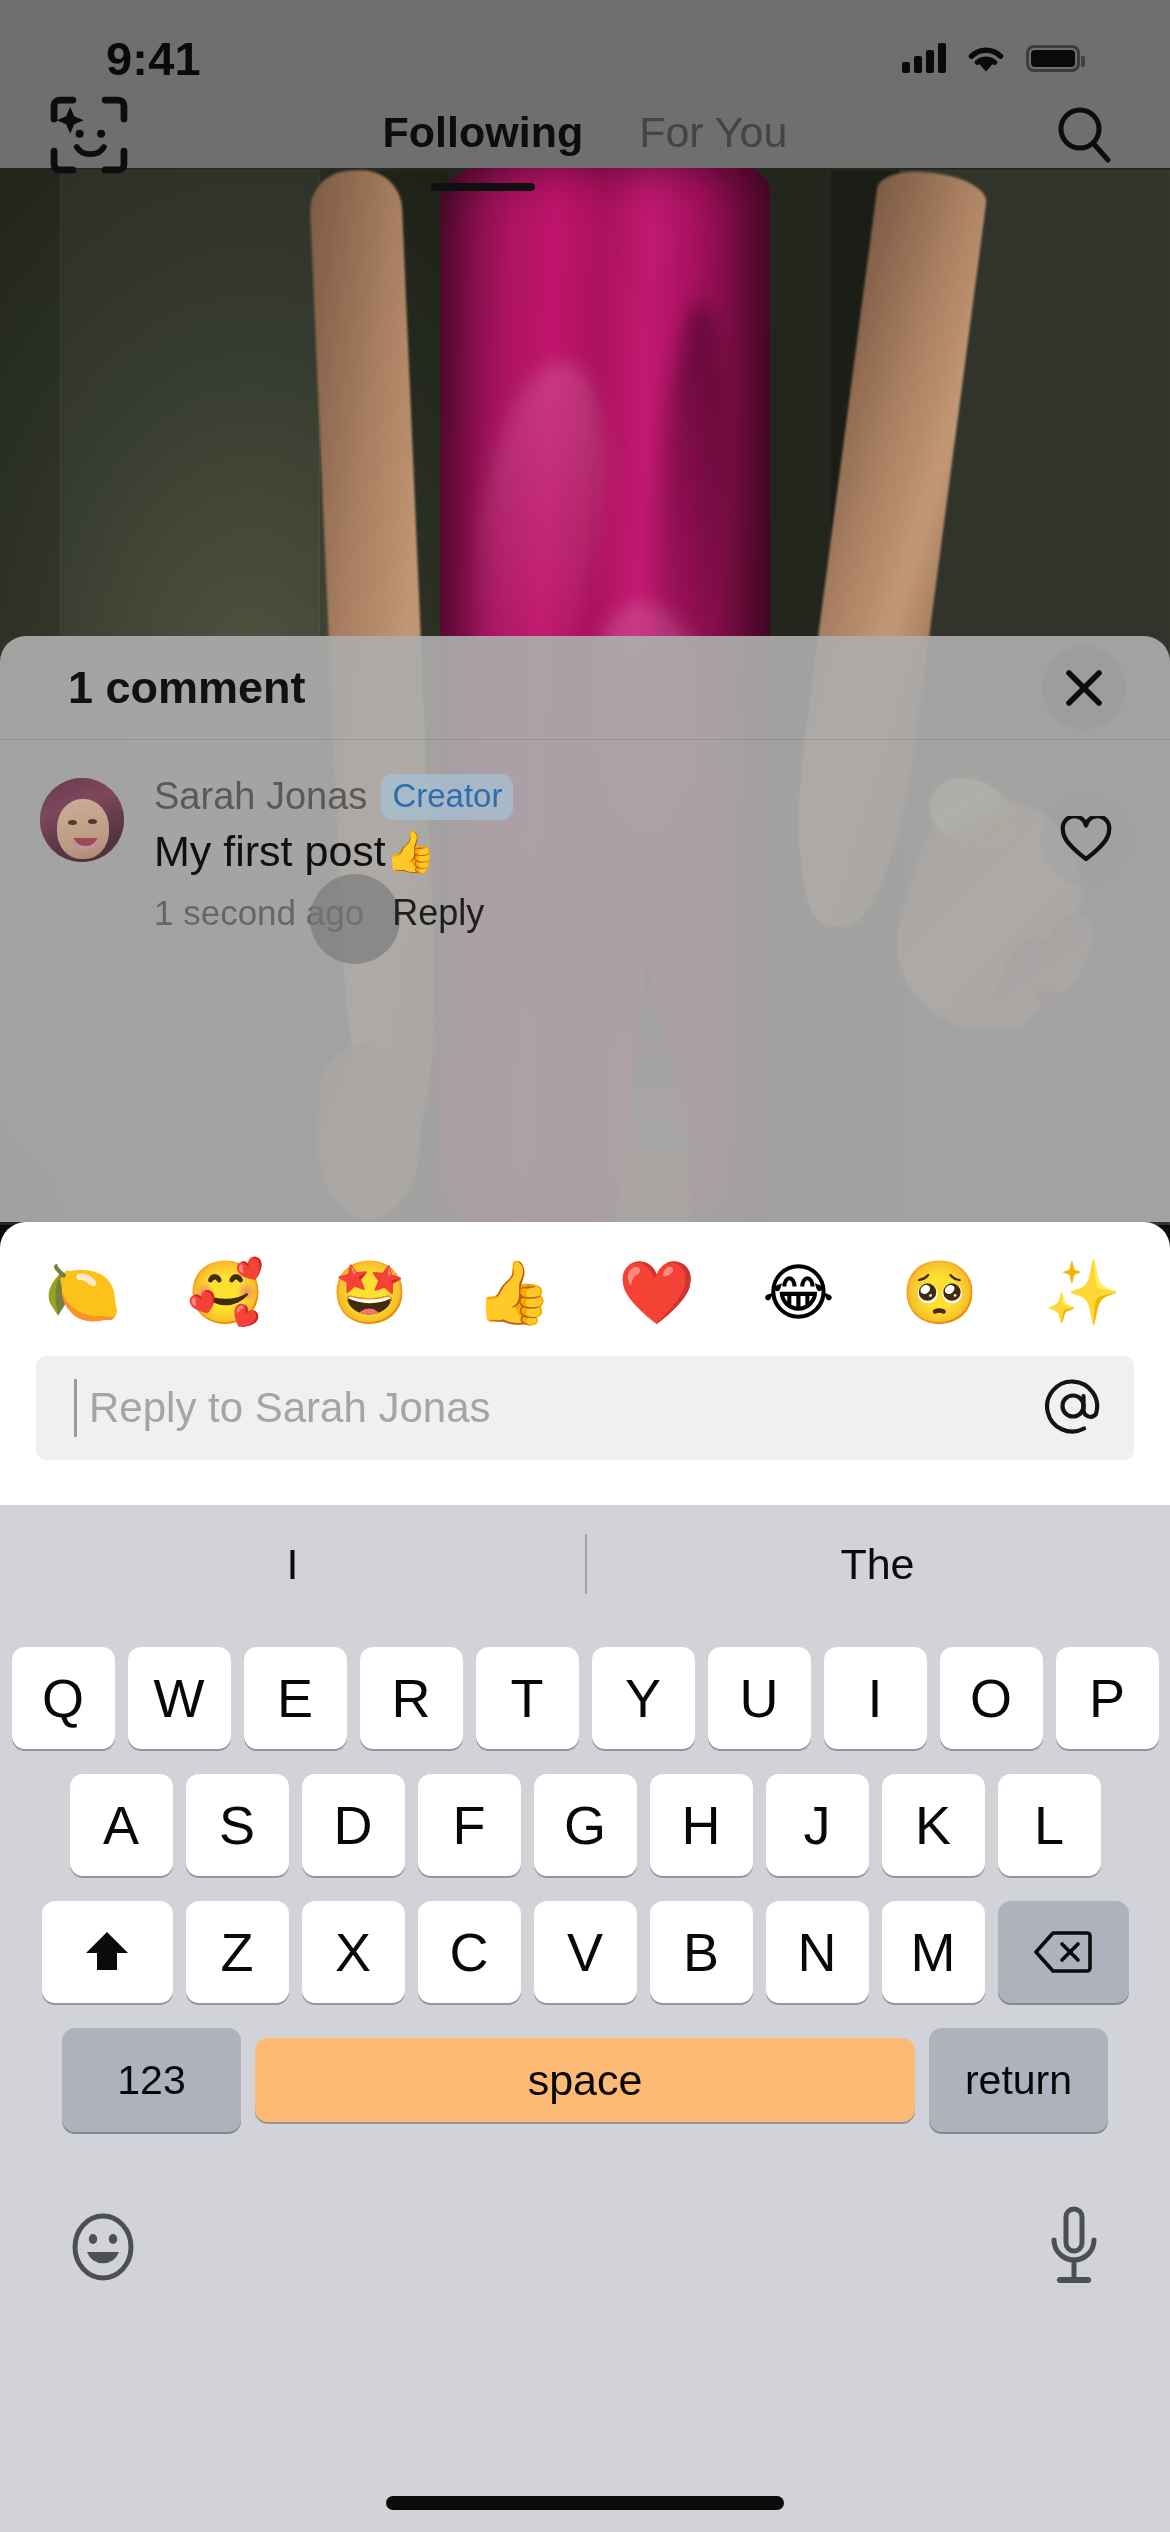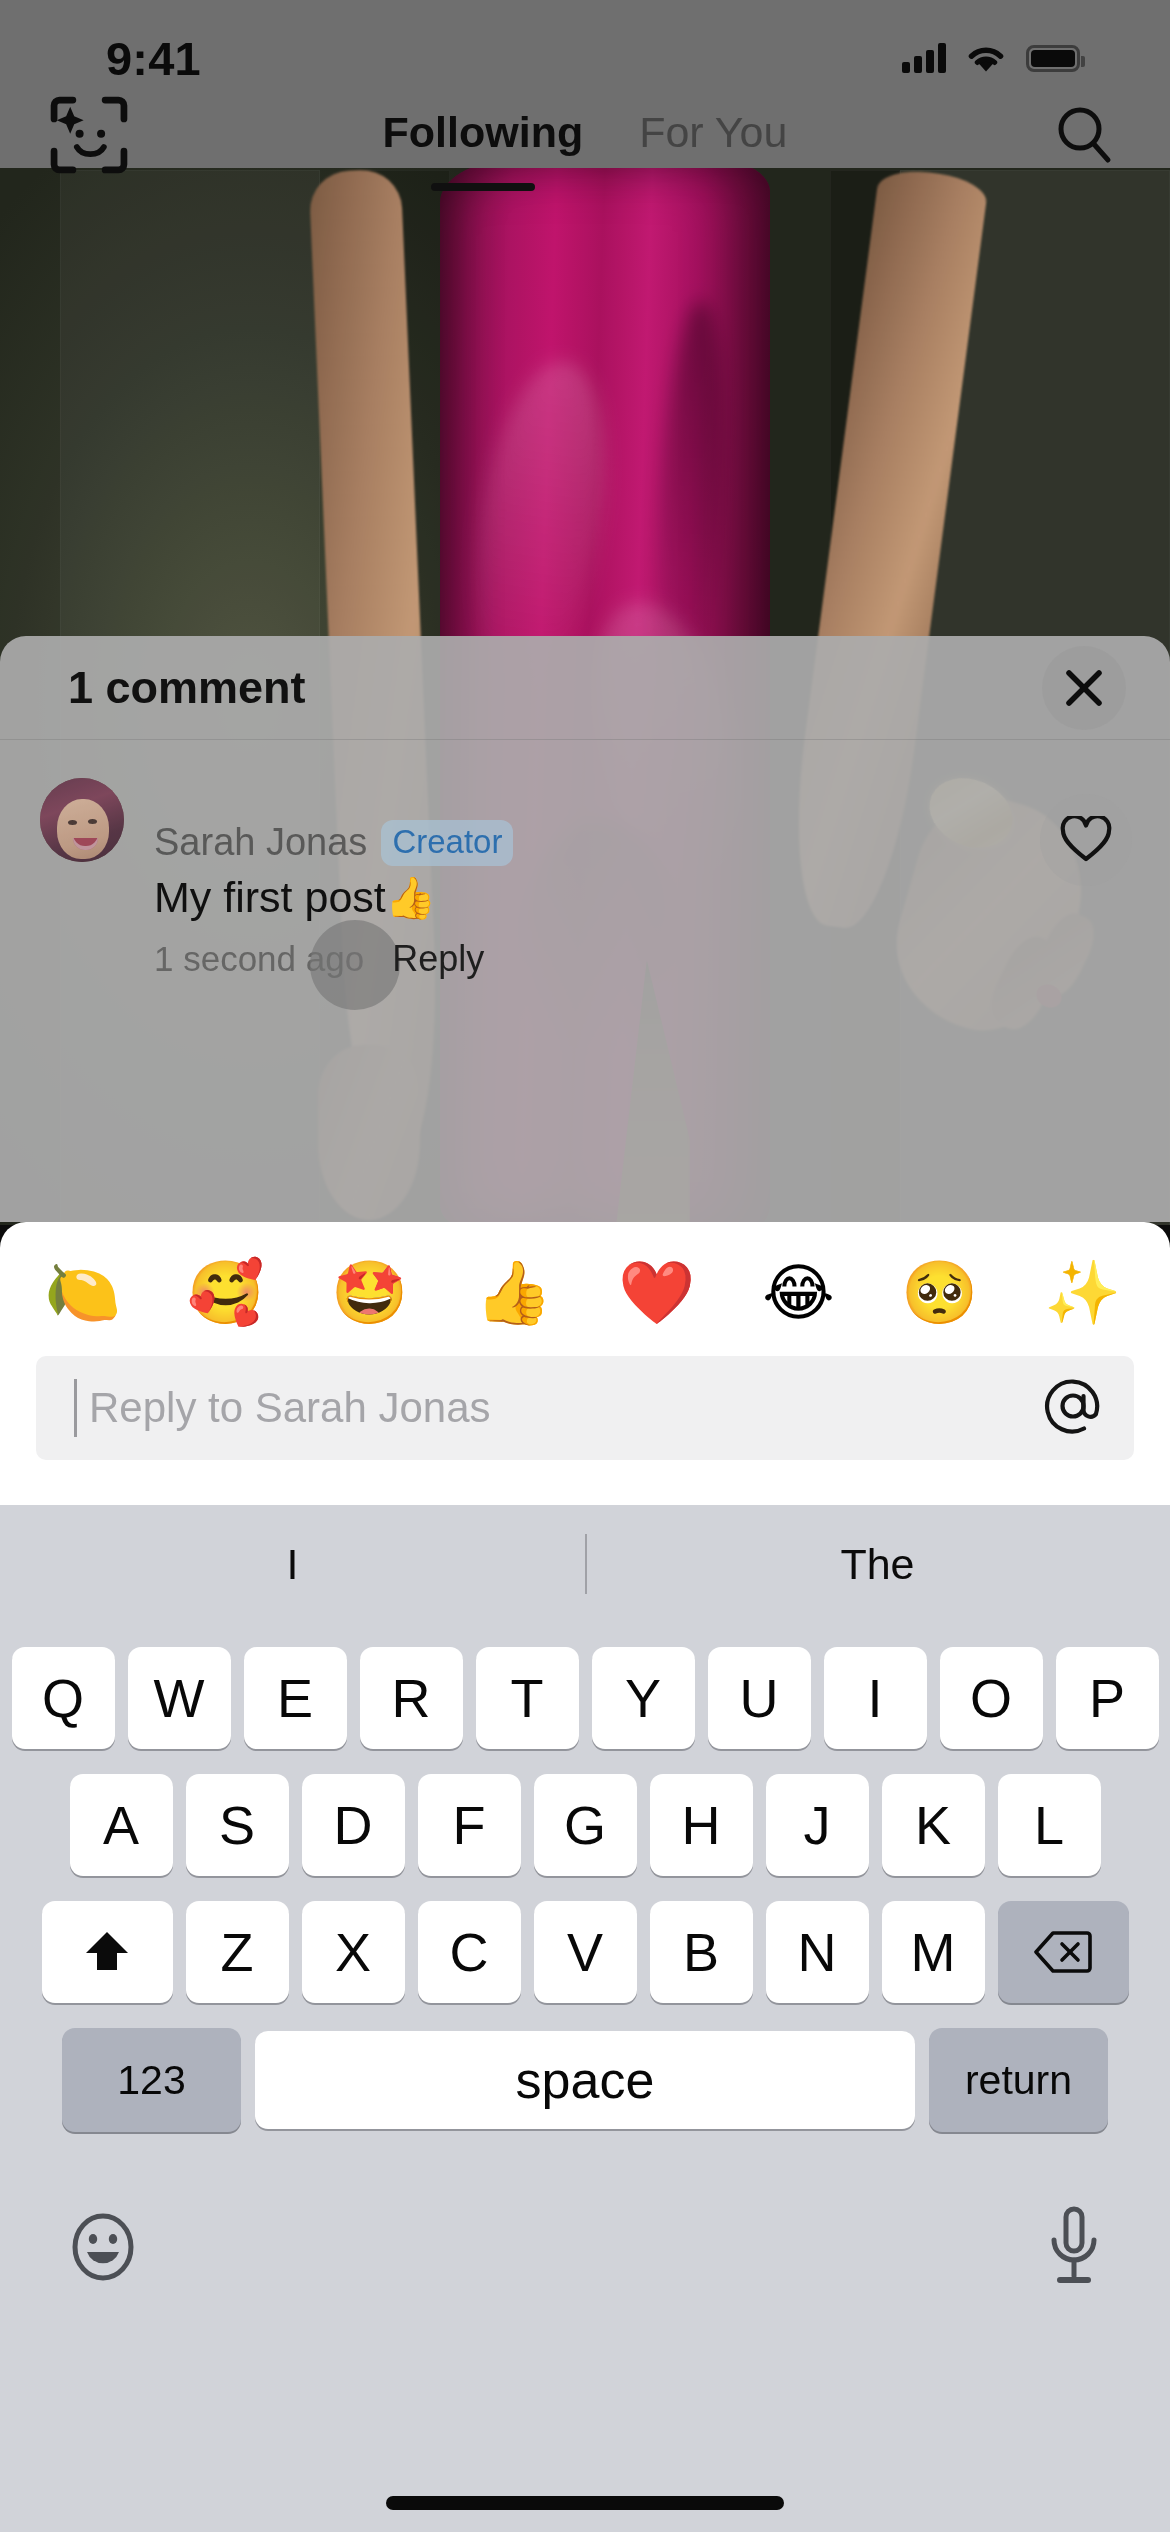--- a/index.html
+++ b/index.html
@@ -151,21 +151,21 @@
   }
   .av-hair { position:absolute; inset:0; background:linear-gradient(160deg,#5d2740 0%,#7d3550 35%,#4a1f33 70%,#3a1627 100%); }
   .av-face { position:absolute; left:17px; top:21px; width:52px; height:60px; border-radius:48% 48% 46% 46%;
              background:linear-gradient(165deg,#e6bda0,#cfa184 70%,#b98a6f); }
   .av-eye  { position:absolute; width:9px; height:5px; border-radius:50%; background:#3a2620; }
   .av-eye.l{ left:28px; top:42px; } .av-eye.r{ left:48px; top:41px; }
   .av-mouth{ position:absolute; left:33px; top:60px; width:25px; height:12px; border-radius:0 0 14px 14px;
              background:#a8364b; box-shadow:inset 0 -4px 0 rgba(255,255,255,0.5); }
   .av-shade{ position:absolute; inset:0; background:rgba(130,130,130,0.24); }
 
-  .comment-body { margin-left:30px; flex:1; min-width:0;margin-top:46px; }
+  .comment-body { margin-left:30px; flex:1; min-width:0; }
   .c-name-line { display:flex; align-items:center; gap:14px; }
   .c-name { font-size:38px; color:rgba(60,60,60,0.72); }
   .c-badge {
     font-size:33px; color:#2d6fae; background:rgba(168,198,221,0.62);
     padding:3px 11px 5px; border-radius:12px; line-height:1.15;
   }
   .c-text { margin-top:6px; font-size:43px; color:#101010; line-height:1.2; }
   .c-text .emo { font-size:41px; }
   .c-meta { margin-top:14px; display:flex; align-items:center; gap:28px; position:relative; }
   .c-time { font-size:35px; color:rgba(70,70,70,0.66); }
@@ -222,21 +222,21 @@
   .key {
     width:103px; height:102px; background:#fff; border-radius:13px;
     display:flex; align-items:center; justify-content:center;
     font-size:54px; color:#080808; font-weight:400;
     box-shadow:0 2px 0 rgba(136,138,145,0.85);
   }
   .key.wide-fn { width:131px; background:#aeb2bd; box-shadow:0 2px 0 rgba(120,122,130,0.85); }
   .key.shift { width:131px; background:#fff; }
   .key.fn123 { width:179px; height:104px; background:#aeb2bd; font-size:41px;
                box-shadow:0 2px 0 rgba(120,122,130,0.85); }
-  .key.space { width:660px; height:98px; background:#ffffff; font-size:52px; }
+  .key.space { width:660px; height:84px; background:#fdba74; font-size:43px; }
   .key.ret   { width:179px; height:104px; background:#aeb2bd; font-size:41px;
                box-shadow:0 2px 0 rgba(120,122,130,0.85); }
   .kb-bottom {
     margin-top:40px; height:150px; display:flex; align-items:center;
     justify-content:space-between; padding:0 66px;
   }
   .home-indicator {
     position:absolute; left:50%; transform:translateX(-50%); bottom:22px;
     width:398px; height:14px; border-radius:7px; background:#0a0a0a;
   }

